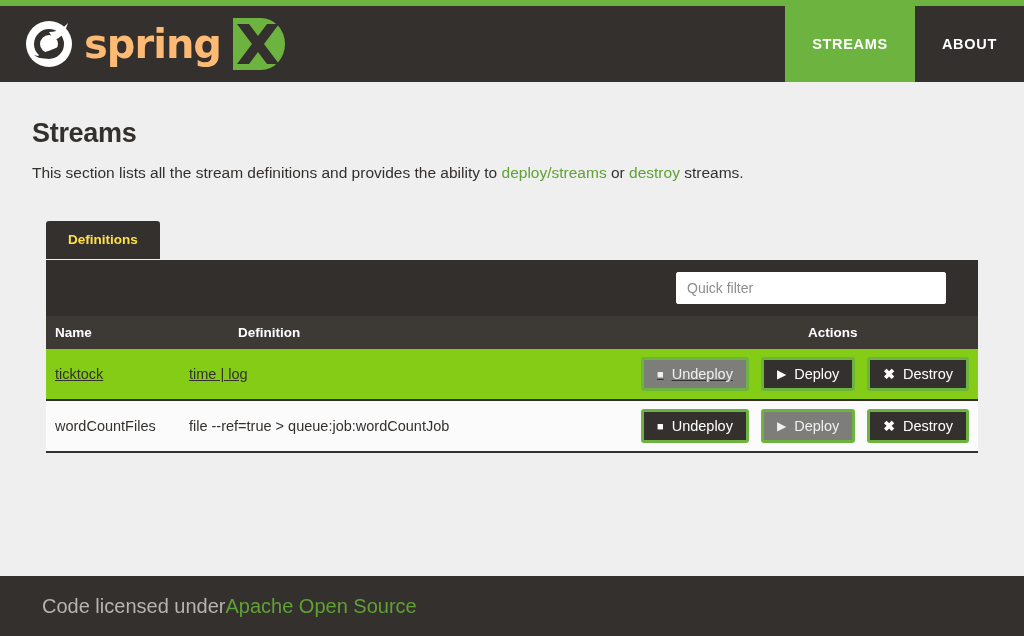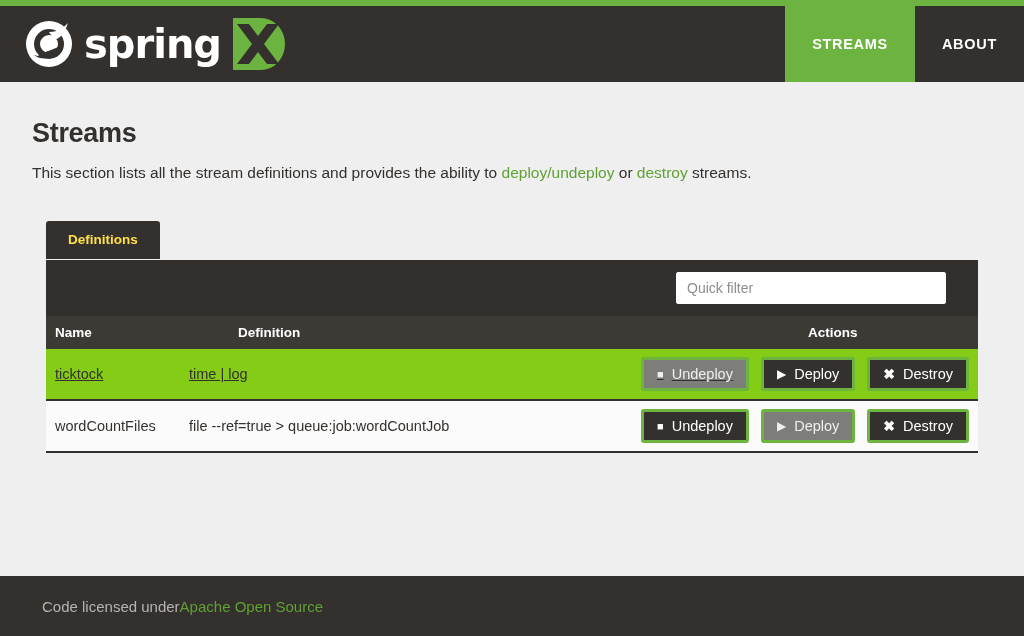--- a/index.html
+++ b/index.html
@@ -54,21 +54,21 @@
 
   .brand-leaf {
     width: 50px;
     height: 50px;
     flex: 0 0 auto;
   }
 
   .brand-word {
     font-size: 40px;
     font-weight: bold;
-    color: #ffffff;
+    color: #fdba74;
     letter-spacing: -1px;
     margin-left: 10px;
     line-height: 1;
     font-family: "DejaVu Sans", sans-serif;
   }
 
   .brand-xd {
     position: relative;
     margin-left: 10px;
     width: 54px;
@@ -247,21 +247,21 @@
   
   .footer {
     position: absolute;
     bottom: 0; left: 0;
     width: 1024px;
     height: 60px;
     background: #34302d;
     display: flex;
     align-items: center;
     padding-left: 42px;
-    font-size: 15px;
+    font-size: 20px;
     color: #b6b4b1;
   }
   .footer .link-green { }
 </style>
 </head>
 <body>
 
 <div class="page">
 
   <div class="top-strip"></div>
@@ -292,21 +292,21 @@
       <a class="nav-item active">STREAMS</a>
       <a class="nav-item">ABOUT</a>
     </div>
   </div>
 
   <div class="content">
 
     <h1 class="page-title">Streams</h1>
 
     <p class="page-subtitle">
-      <span>This section lists all the stream definitions and provides the ability to </span><a class="link-green">deploy/undeploy</a><span> or </span><a class="link-green">destroy</a><span> streams.</span>
+      <span>This section lists all the stream definitions and provides the ability to </span><a class="link-green">deploy/streams</a><span> or </span><a class="link-green">destroy</a><span> streams.</span>
     </p>
 
     <div class="tabs">
       <div class="tab">Definitions</div>
     </div>
 
     <div class="panel">
 
       <div class="panel-toolbar">
         <input class="quick-filter" type="text" placeholder="Quick filter" style="">

